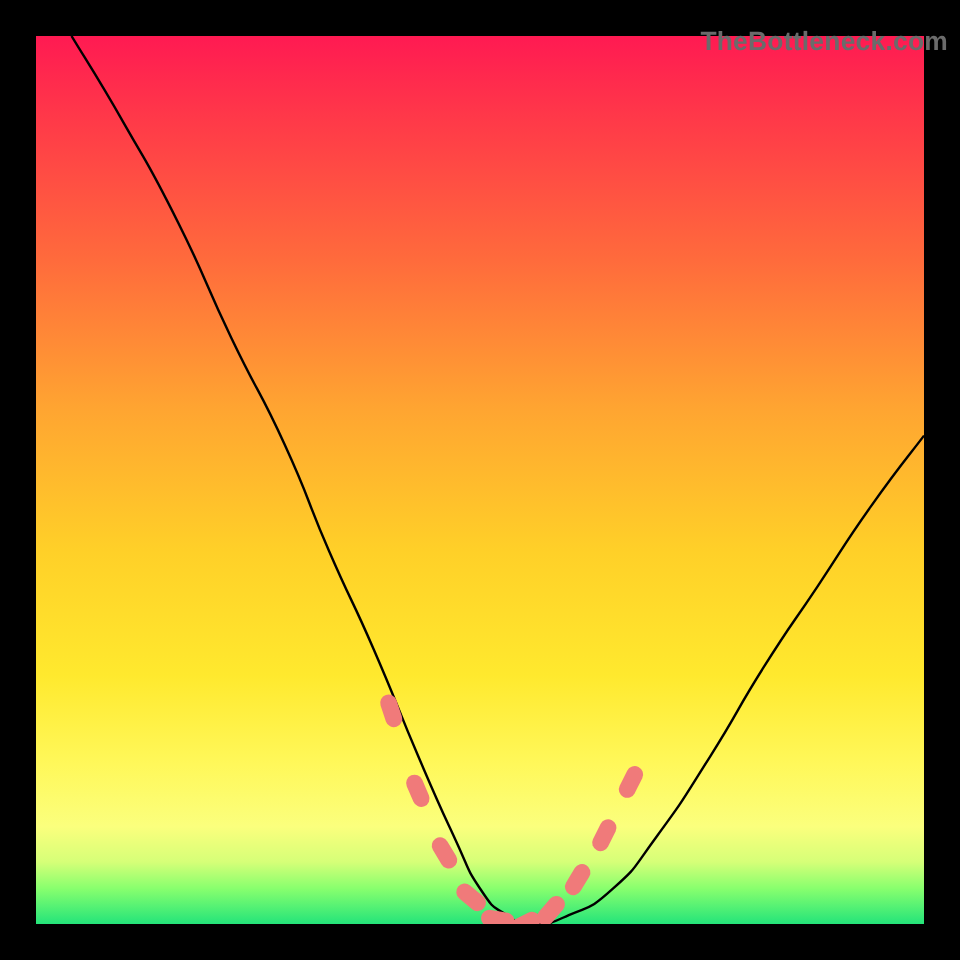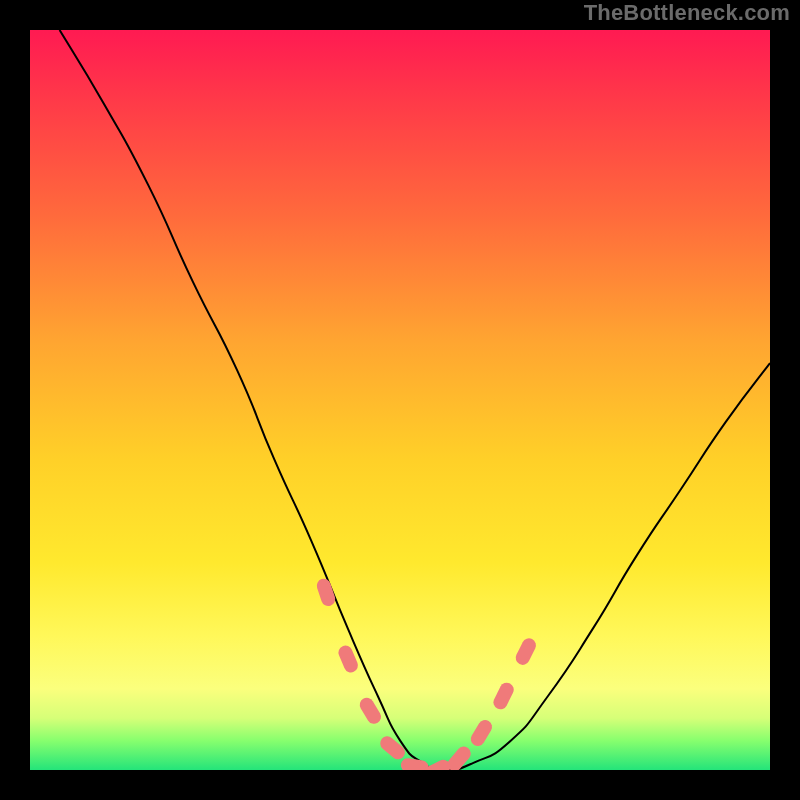--- a/index.html
+++ b/index.html
@@ -21,21 +21,21 @@
       #ffe92e 72%,
       #fff85a 82%,
       #fbff7d 89%,
       #d6ff78 93%,
       #88ff6e 96%,
       #24e47a 100%);
   }
 
   .watermark {
     position: absolute;
-    top: 0;
+    top: 22px;
     right: 10px;
     font-family: Arial, Helvetica, sans-serif;
     font-size: 22px;
     font-weight: 600;
     color: #6b6b6b;
     letter-spacing: 0.2px;
     user-select: none;
   }
 
   svg.curve {

